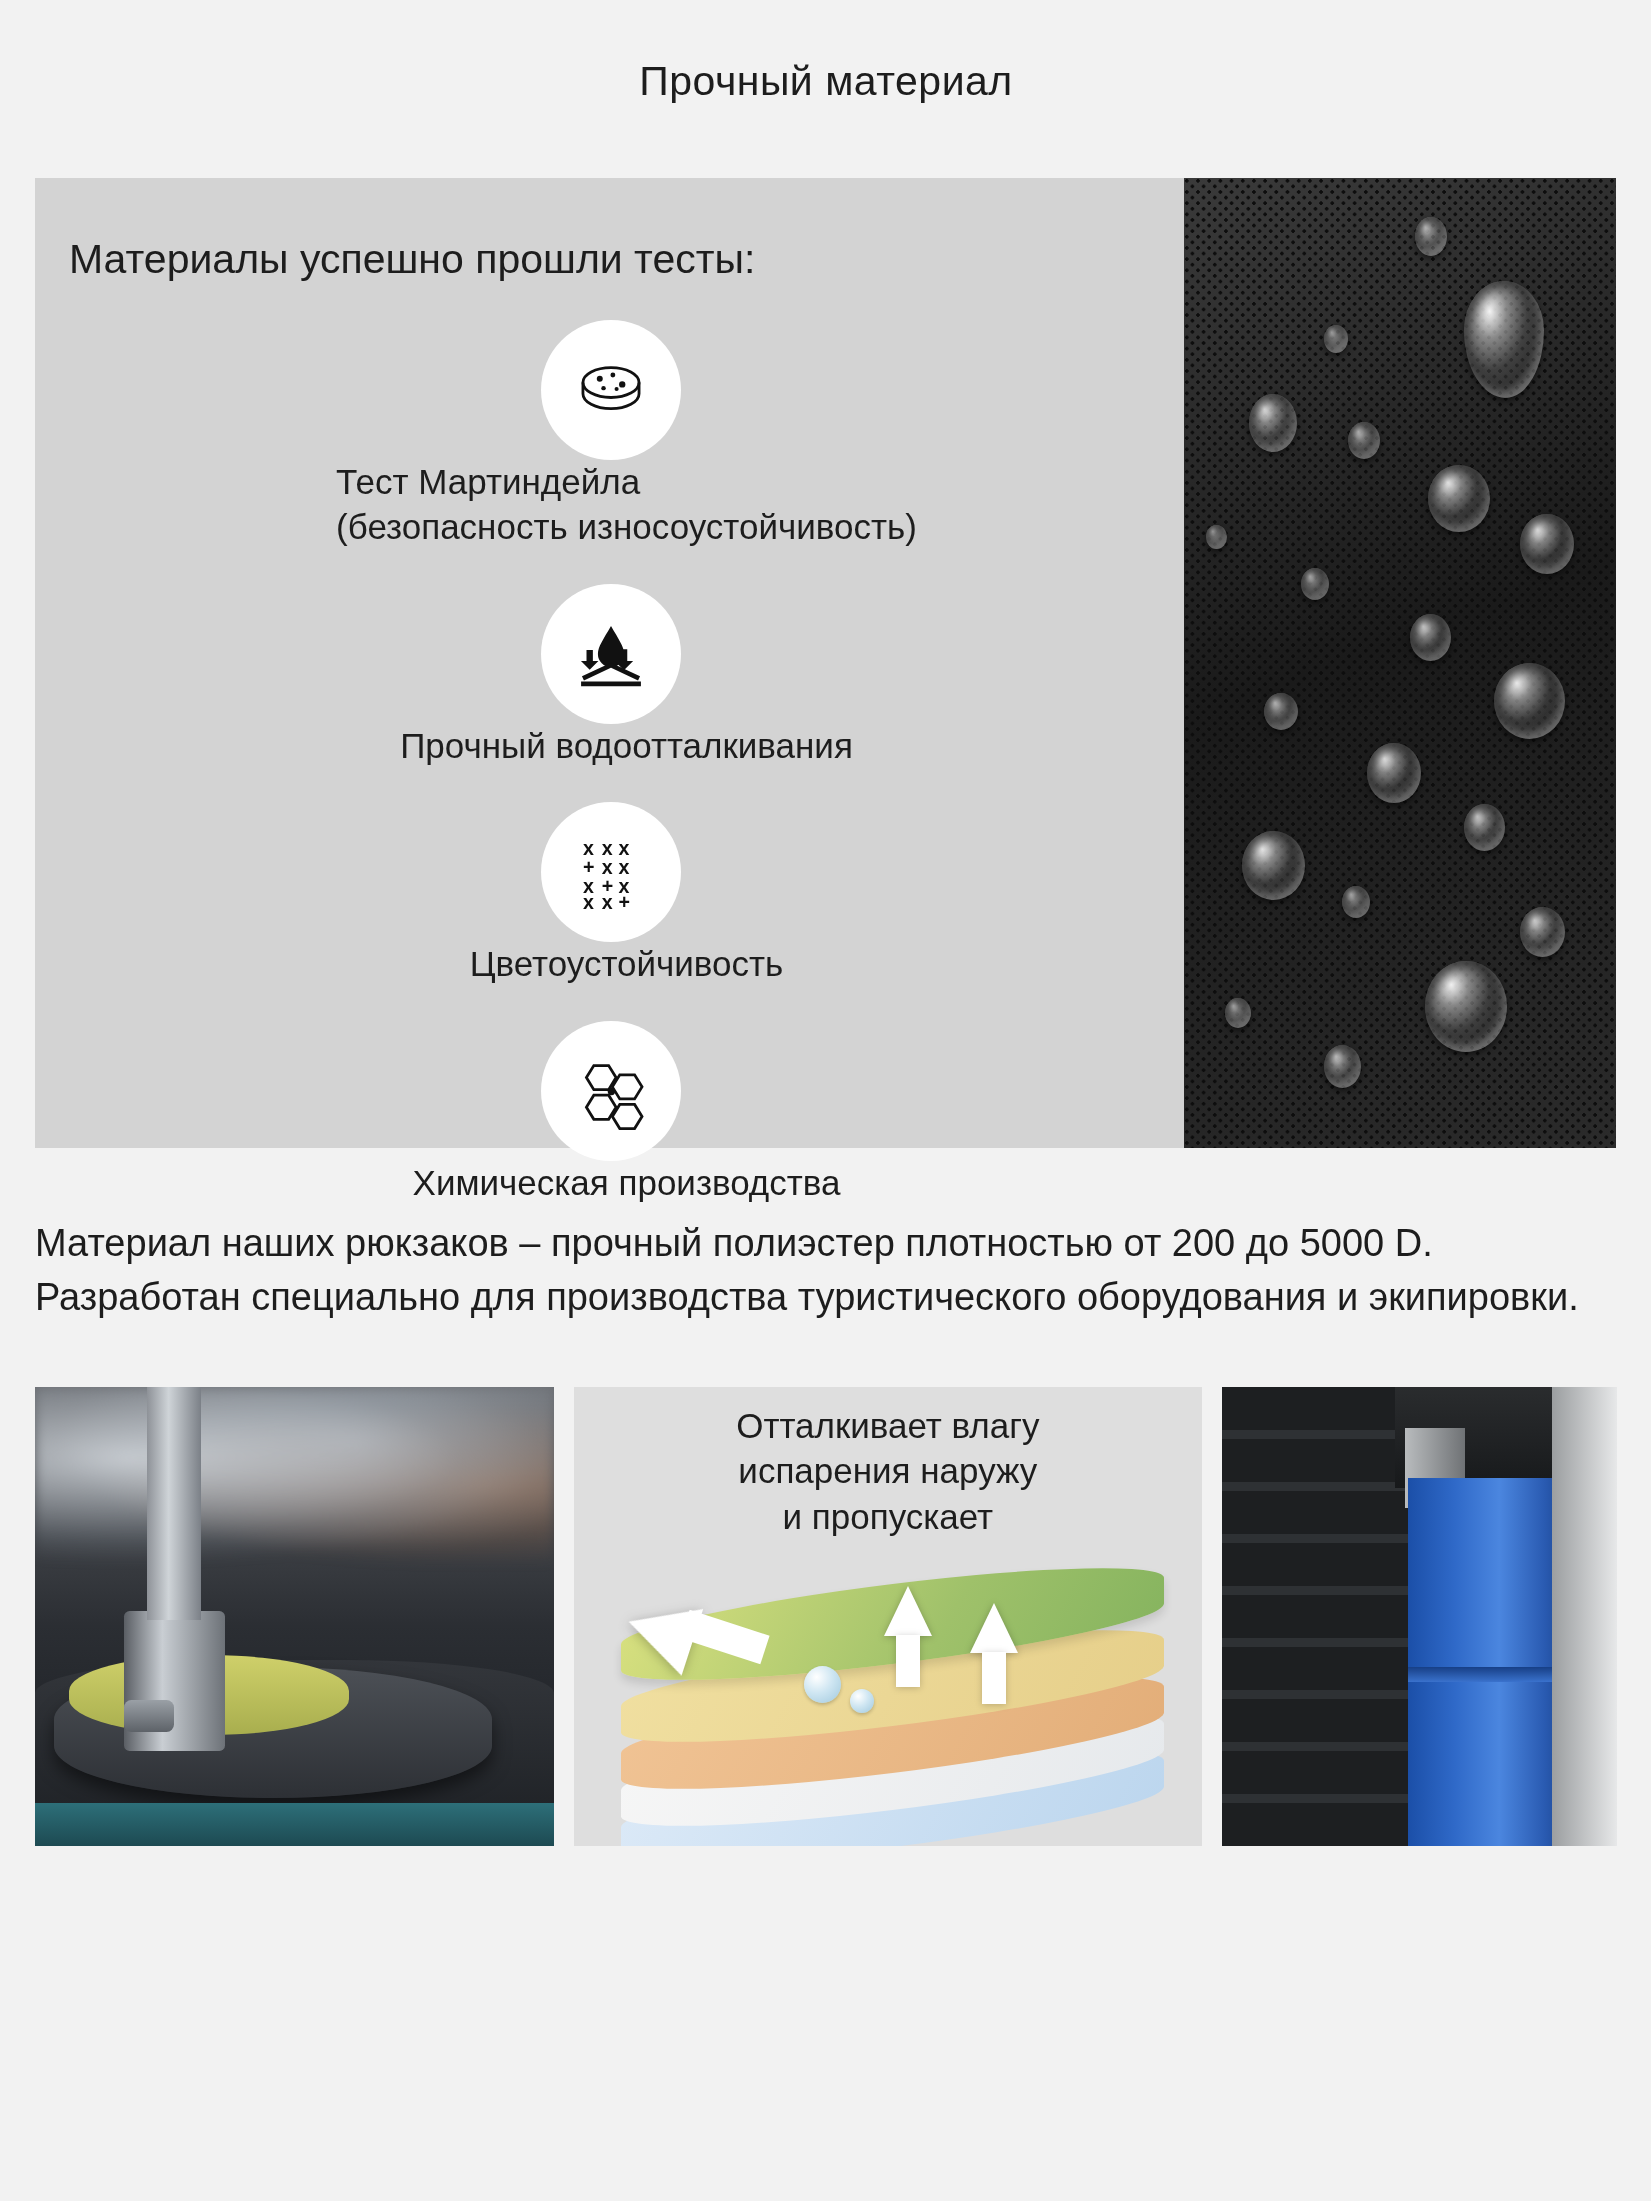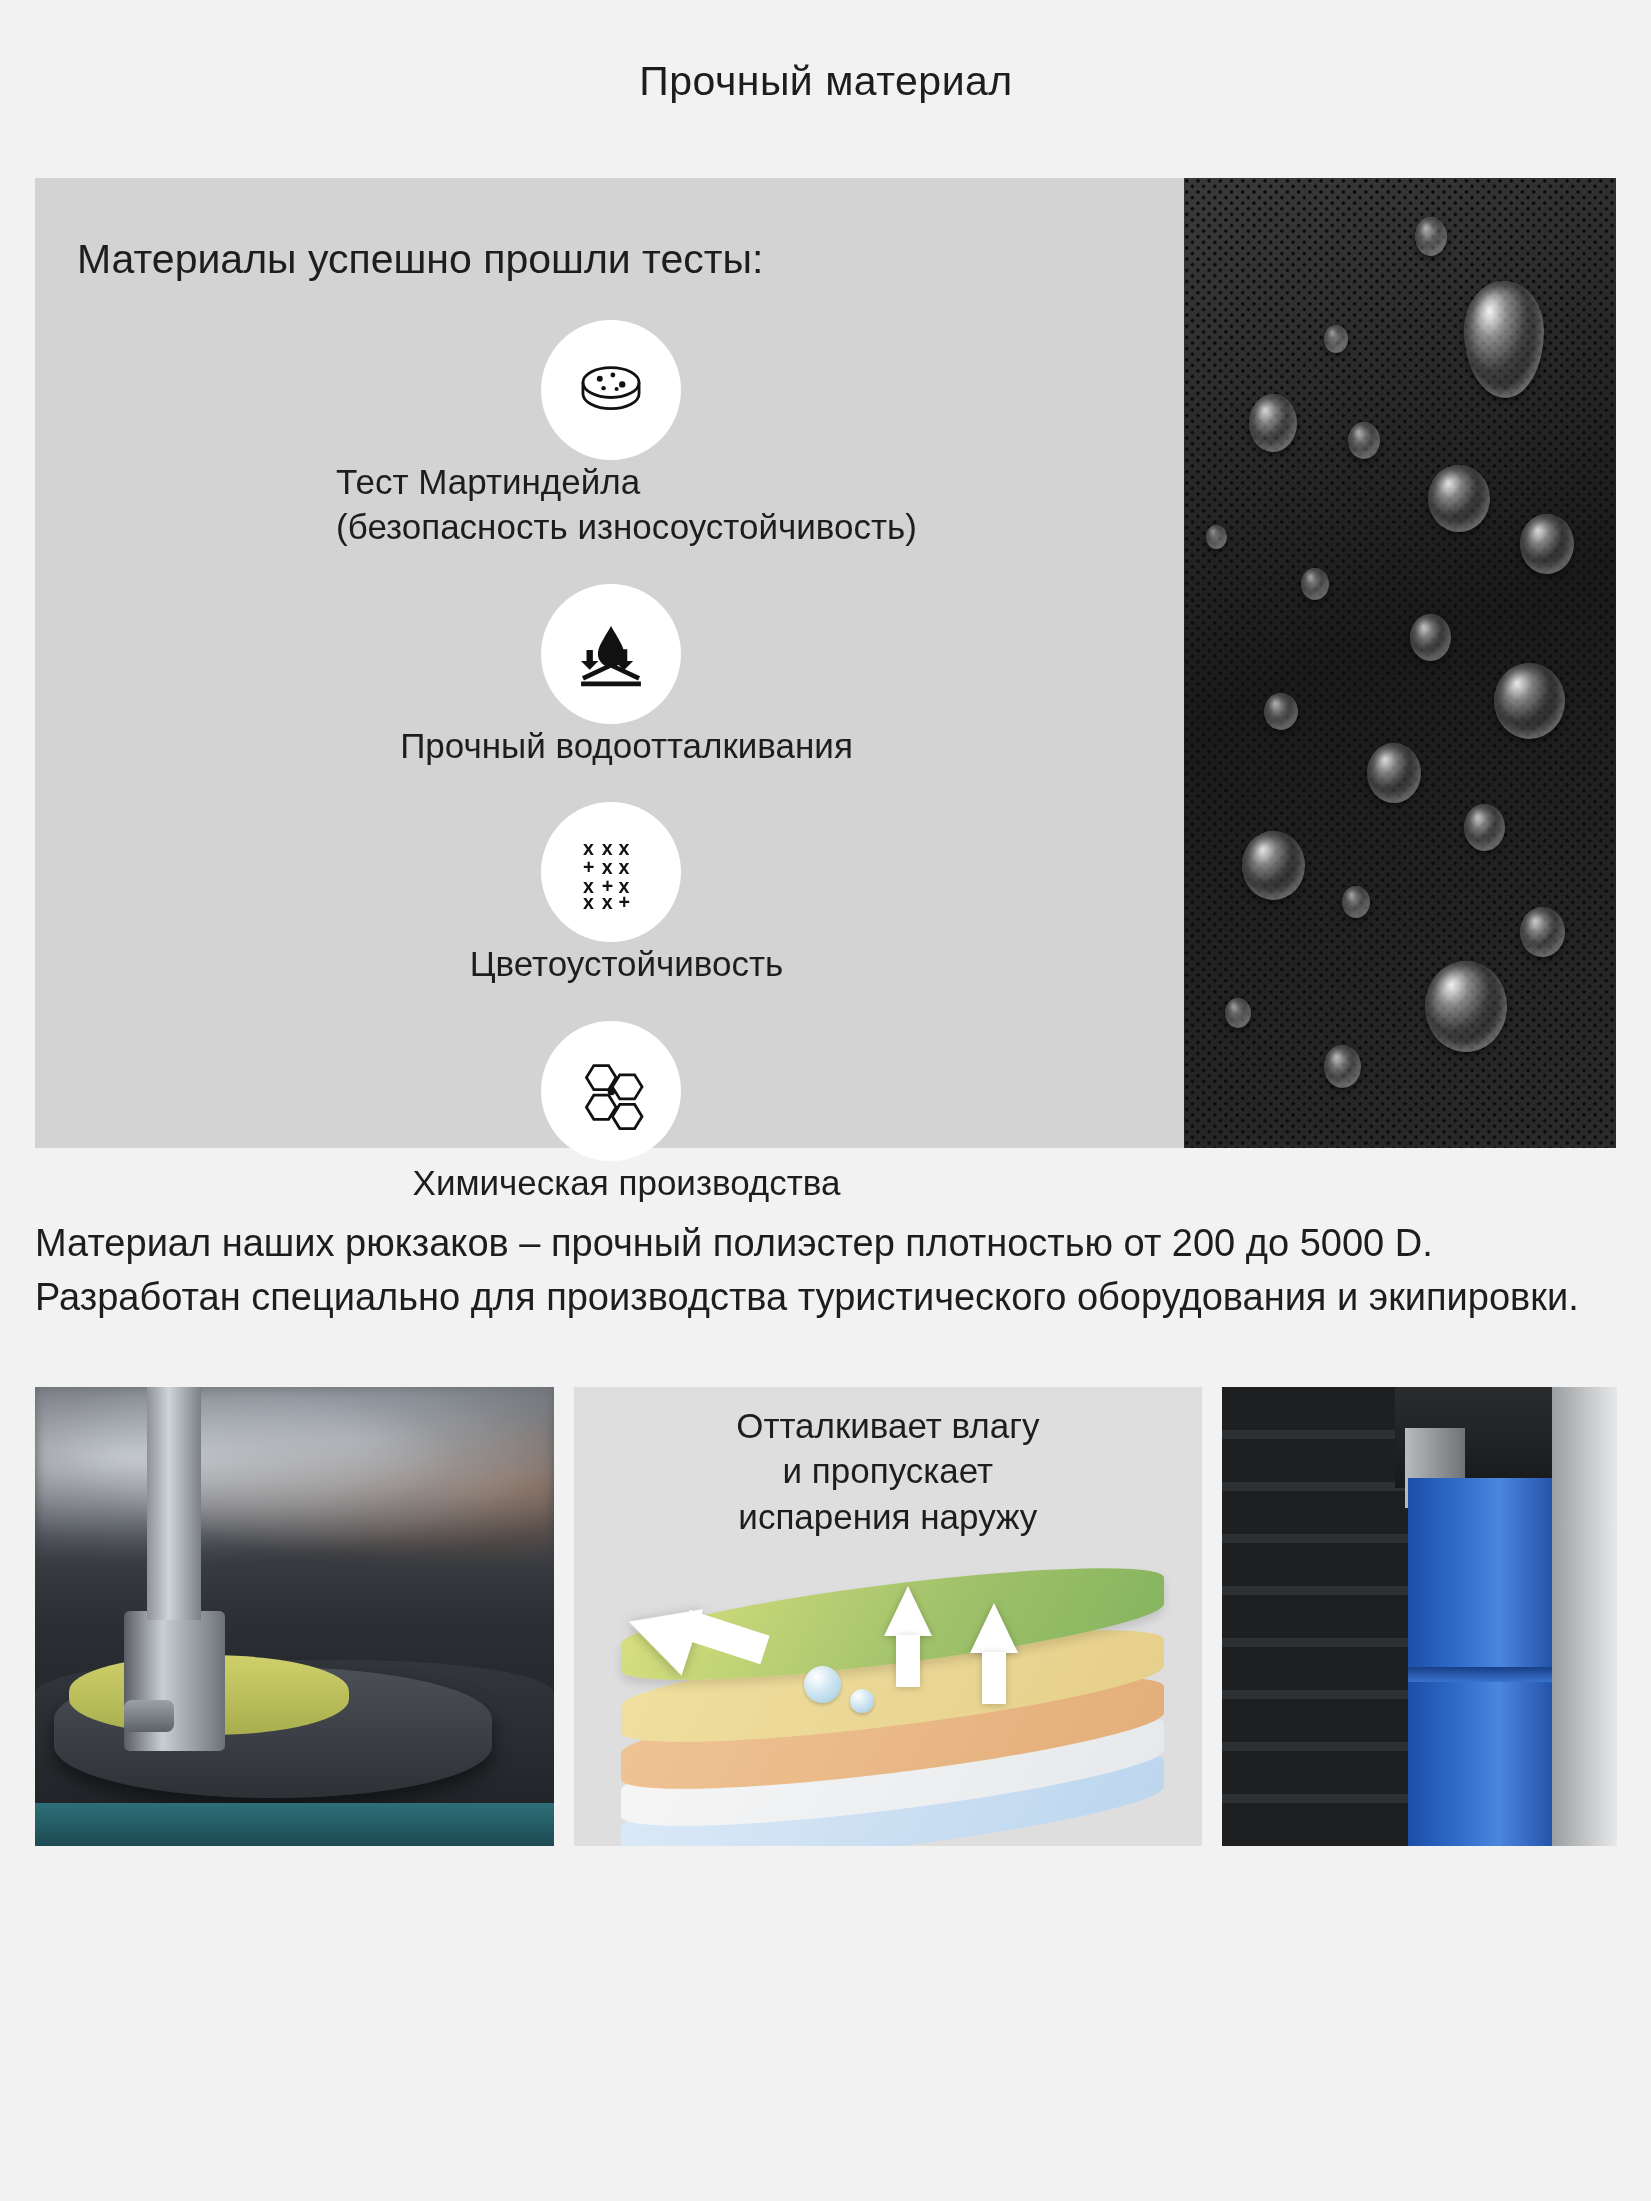--- a/index.html
+++ b/index.html
@@ -35,21 +35,21 @@
   .tests-card {
     background: #d3d3d3;
     width: 1149px;
     box-sizing: border-box;
     padding: 58px 0 0 34px;
     position: relative;
   }
   .tests-heading {
     font-size: 41px;
     font-weight: 400;
-    margin: 0 0 37px 8px;
+    margin: 0 0 37px 0;
     color: #1d1d1d;
   }
   .test-list {
     list-style: none;
     margin: 0;
     padding: 0;
   }
   .test-item {
     display: flex;
     align-items: center;
@@ -396,22 +396,22 @@
     <div class="machine-yellow"></div>
     <div class="machine-cyl"></div>
     <div class="machine-shaft"></div>
     <div class="machine-bolt"></div>
     <div class="machine-teal"></div>
   </div>
 
   <div class="bottom-cell cell-mid">
     <div class="mid-caption">
       <div>Отталкивает влагу</div>
+      <div>испарения наружу</div>
       <div>и пропускает</div>
-      <div>испарения наружу</div>
     </div>
 
     <div class="membrane">
       <div class="layer layer-blue"></div>
       <div class="layer layer-white"></div>
       <div class="layer layer-orange"></div>
       <div class="layer layer-yellow"></div>
       <div class="layer layer-green"></div>
 
       <div class="arrow-big-left"></div>

